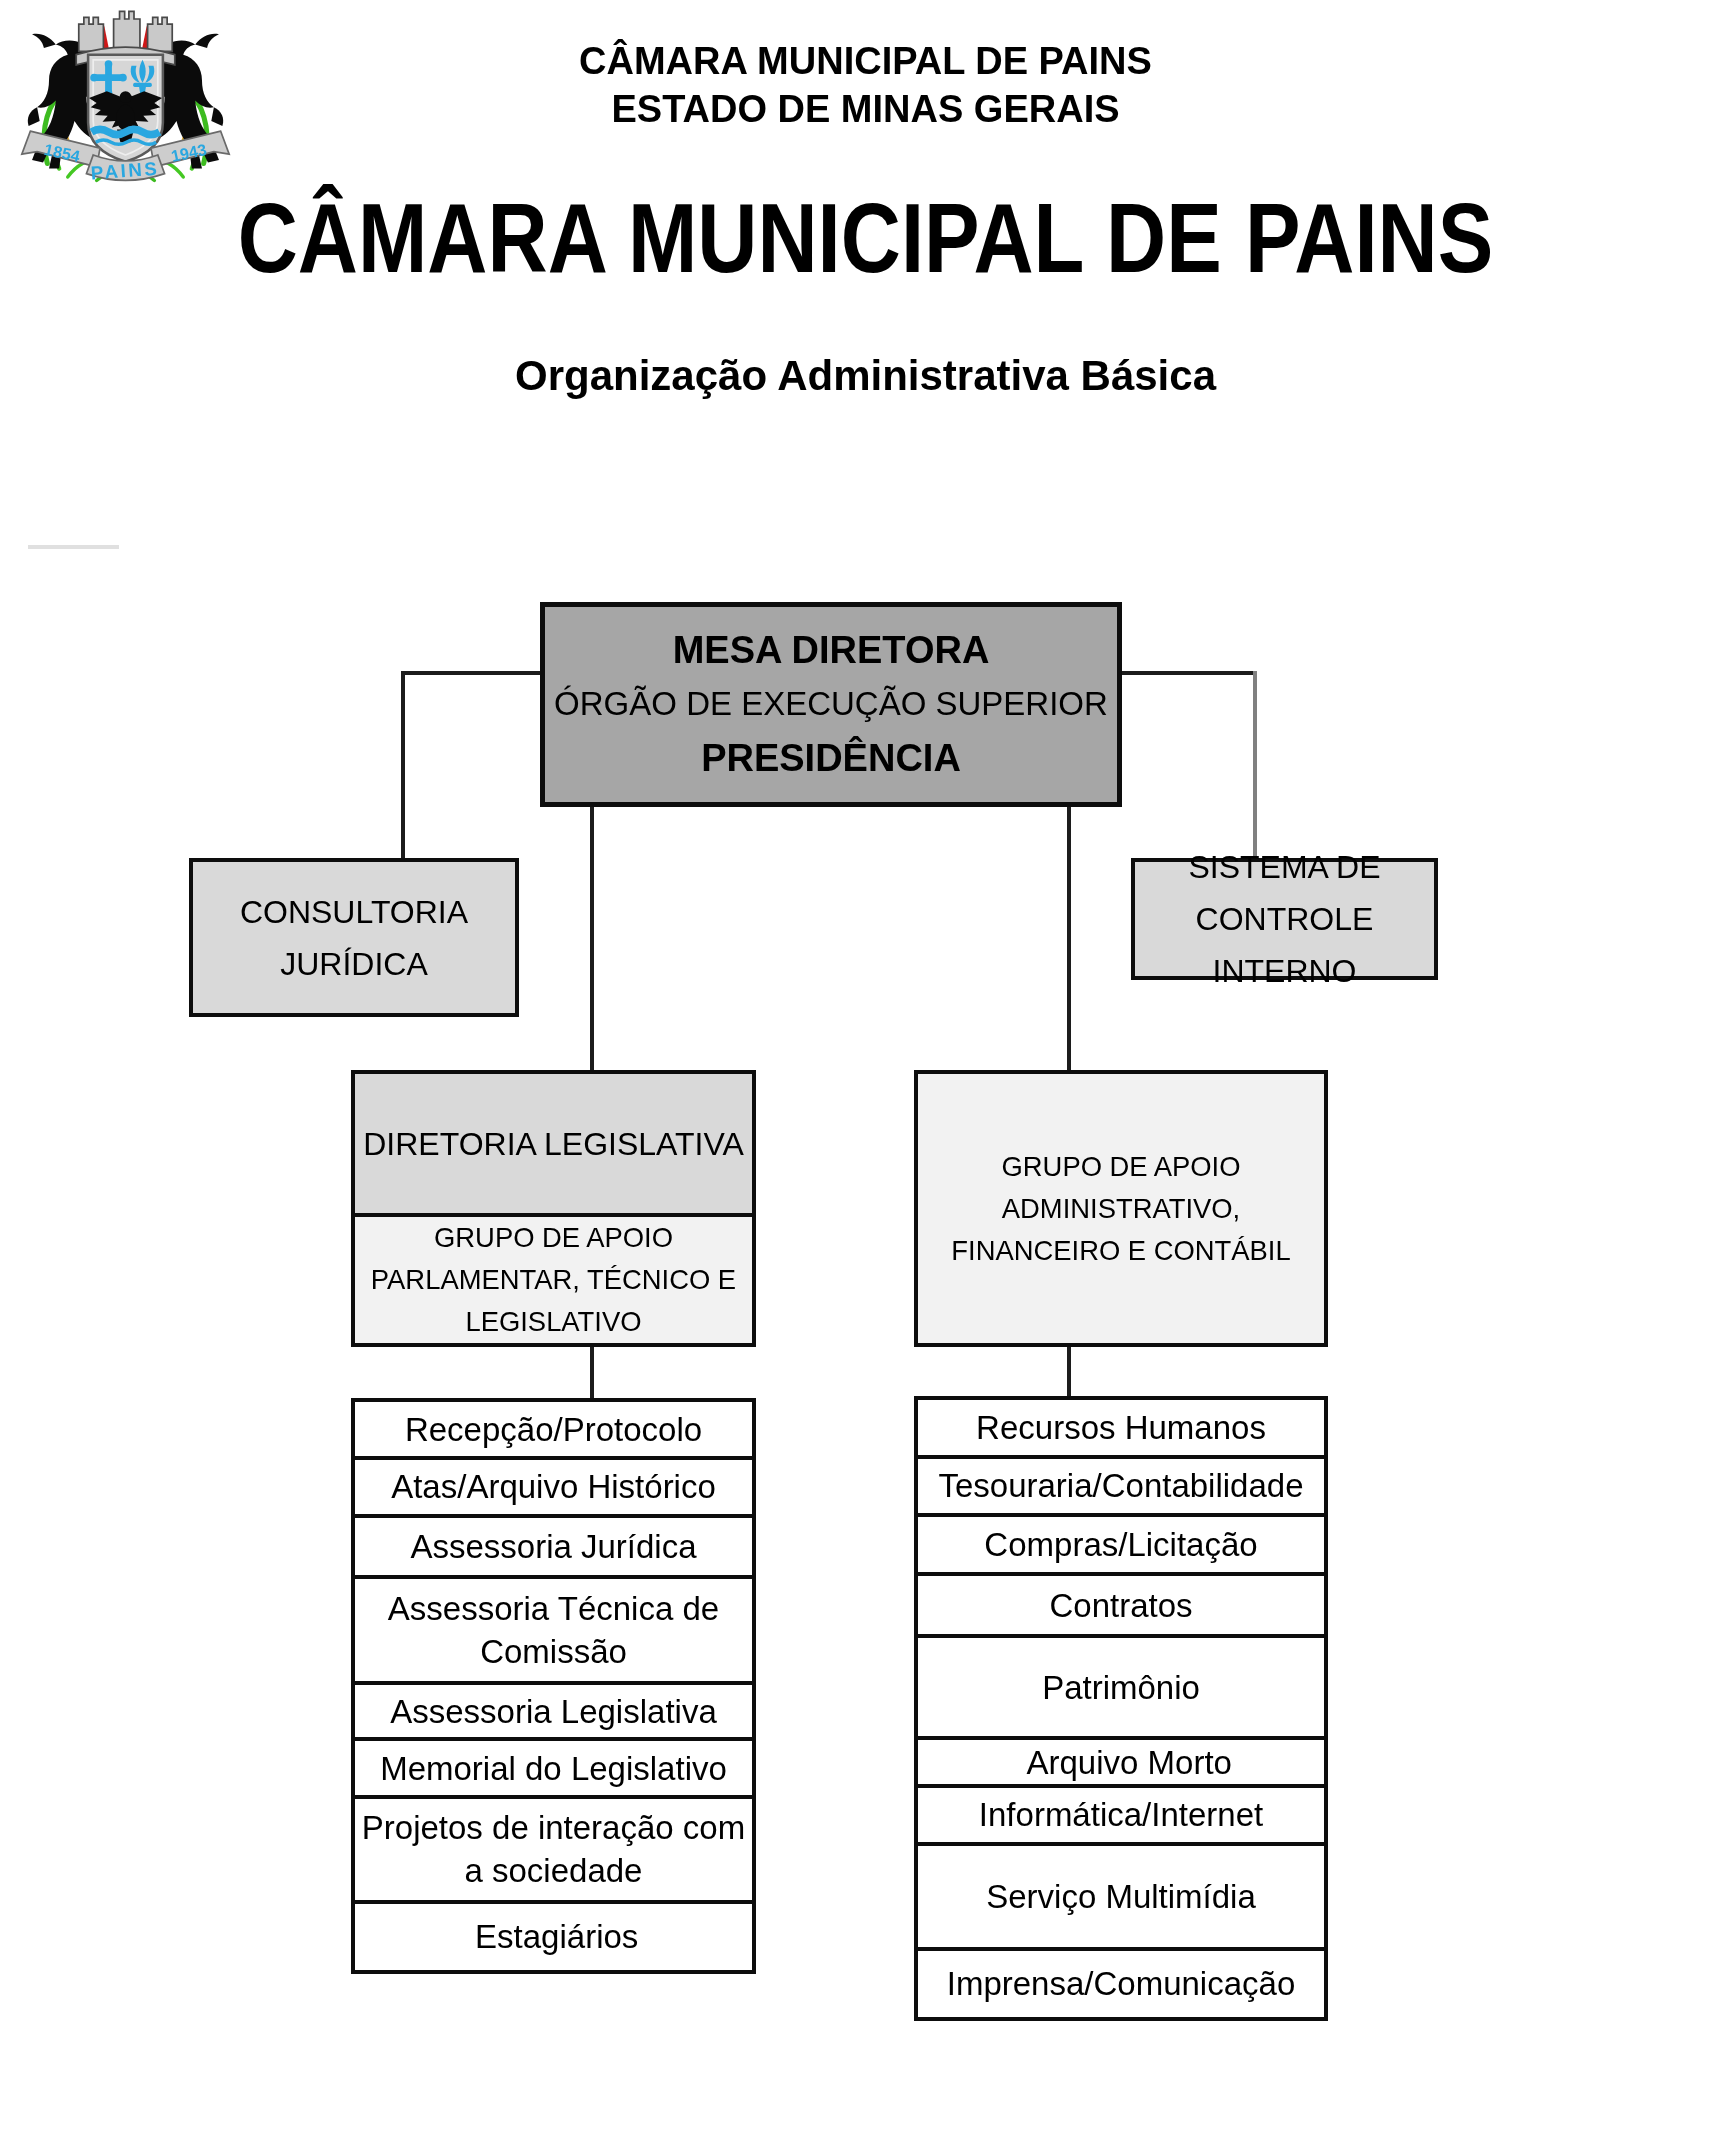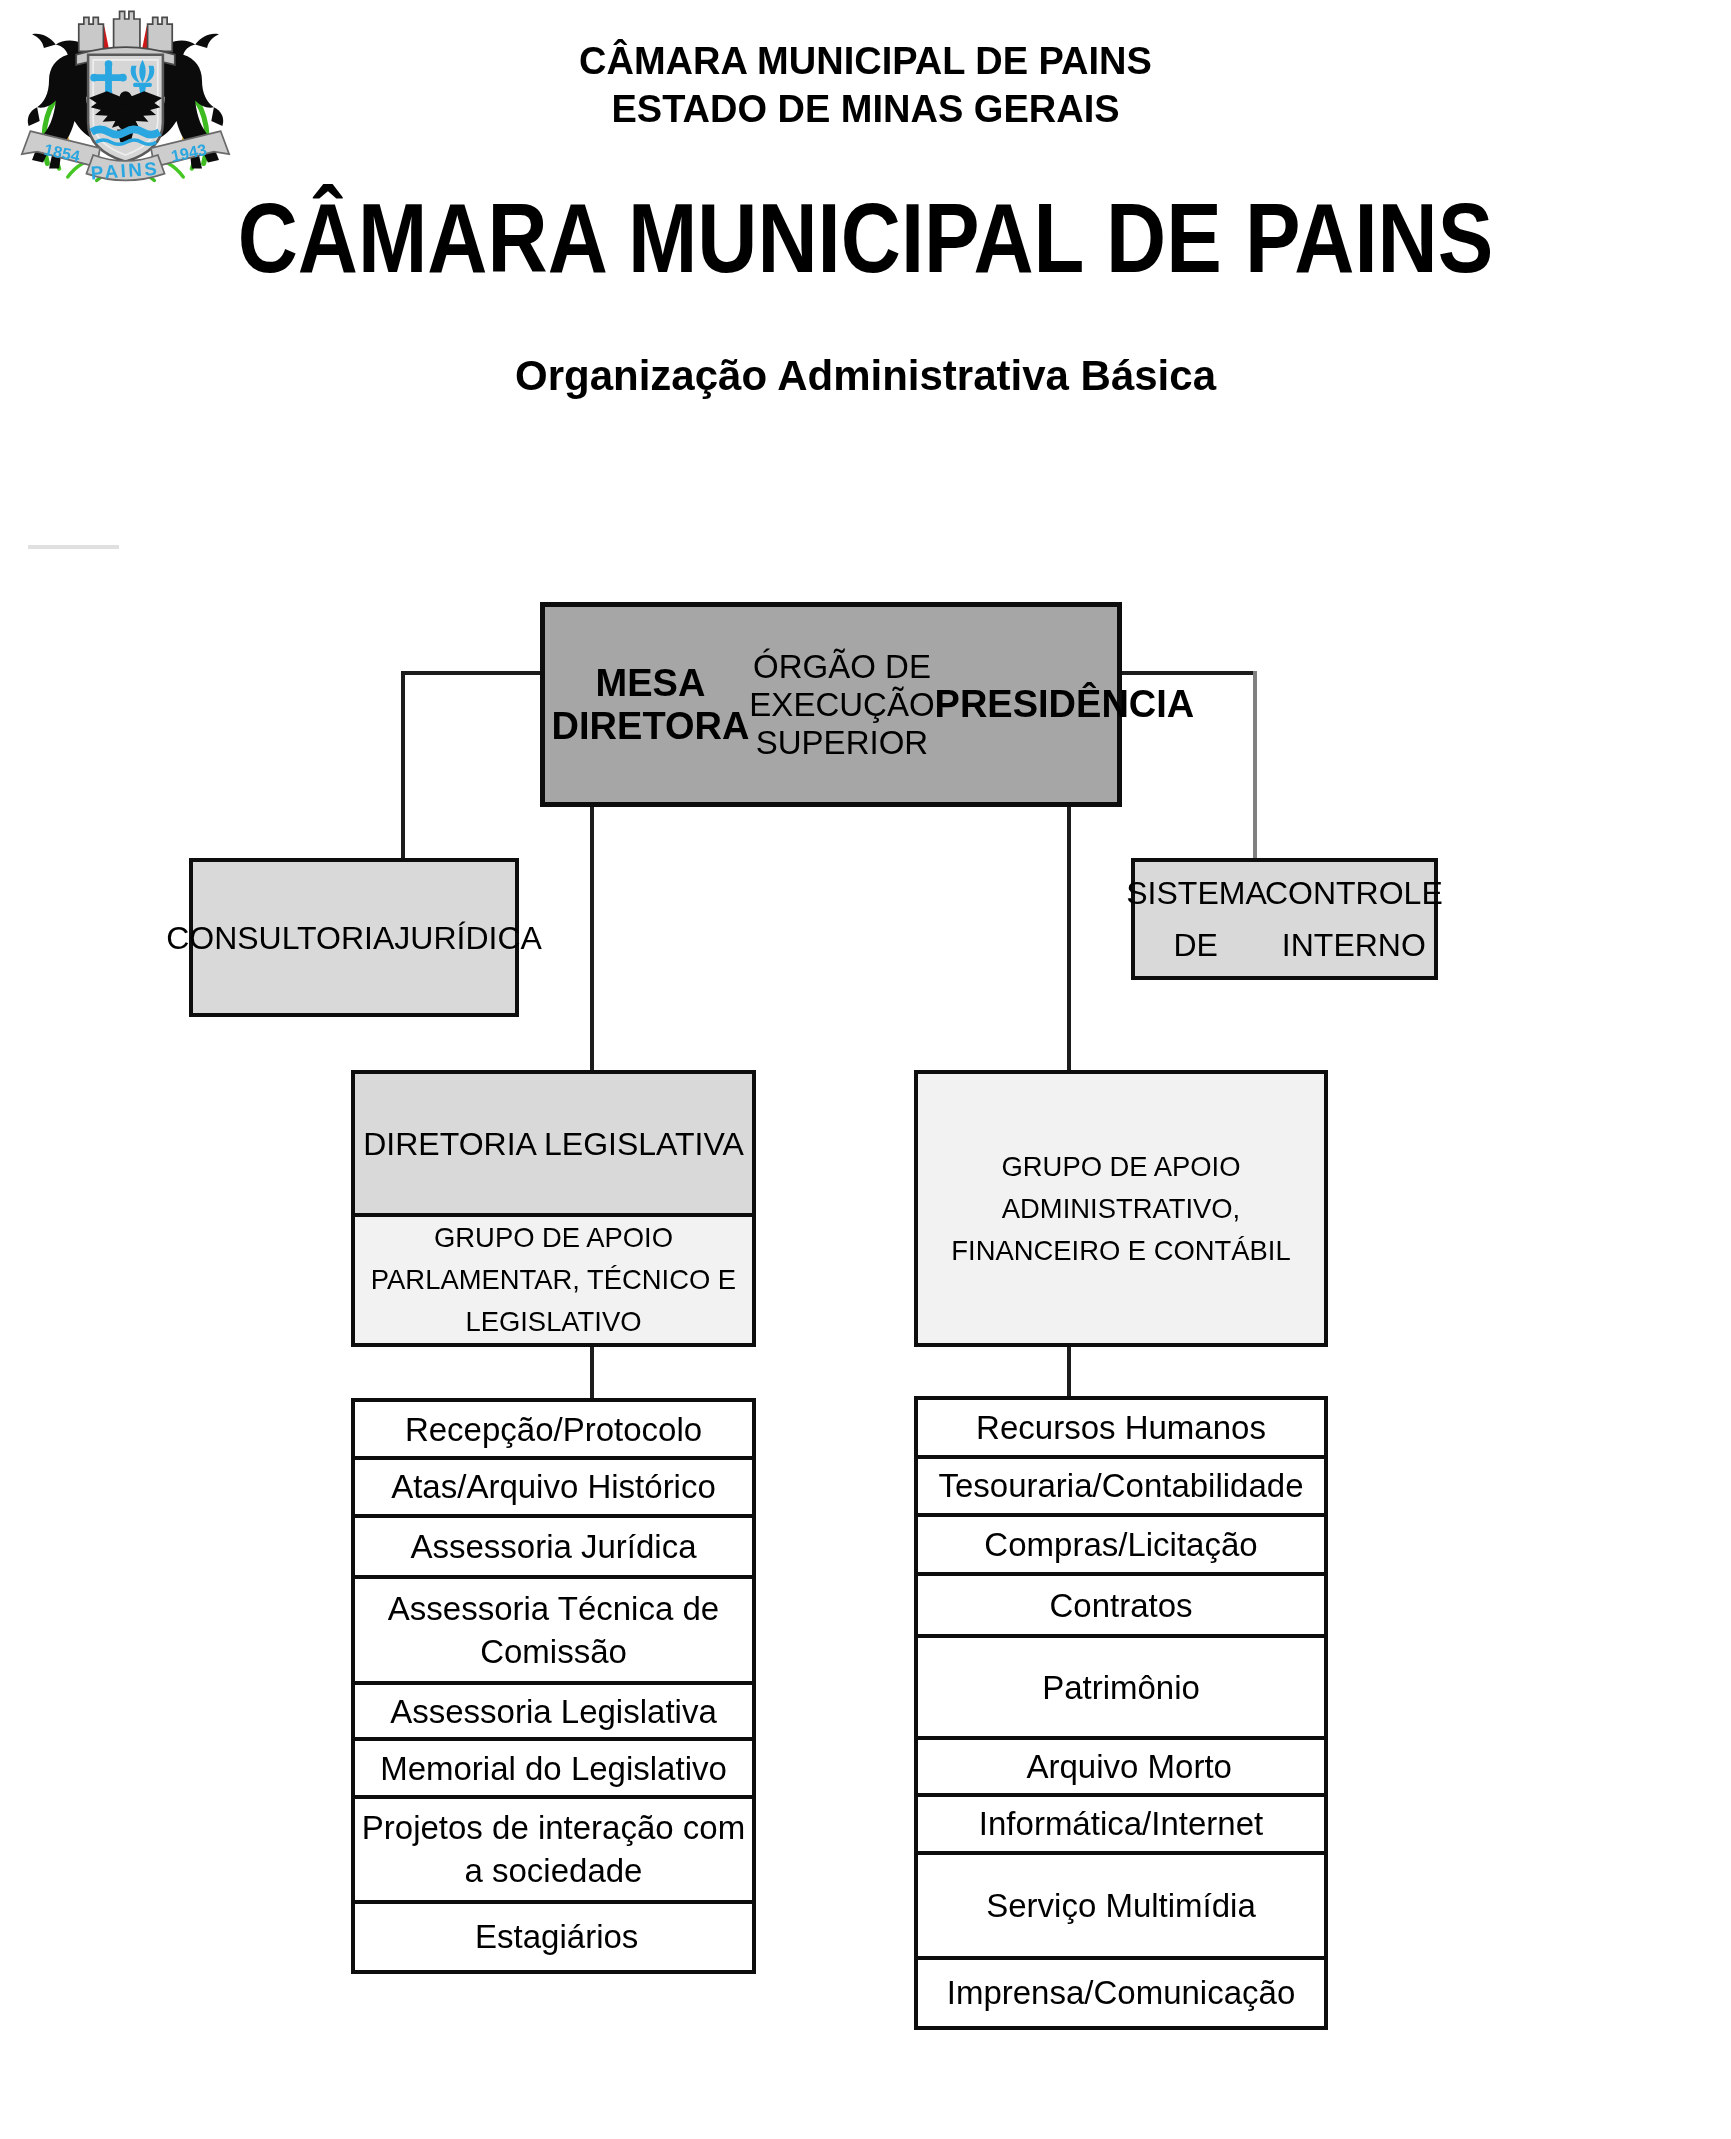--- a/index.html
+++ b/index.html
@@ -14,21 +14,21 @@
   }
   .abs{position:absolute;}
   
   .crest{left:15px;top:1.7px;width:221px;height:181px;}
   .letterhead-text{left:0;right:0;top:37px;text-align:center;font-weight:bold;font-size:38px;line-height:48px;letter-spacing:0px;}
   
   .doc-title{left:0;right:0;top:188px;text-align:center;font-weight:bold;font-size:98px;line-height:100px;transform:scaleX(0.85);transform-origin:center;white-space:nowrap;}
   .doc-subtitle{left:0;right:0;top:334px;text-align:center;font-weight:bold;font-size:42px;line-height:83px;}
   .stray-divider{left:28px;top:545px;width:91px;height:4.2px;background:#e0e0e0;}
   
-  .node{box-sizing:border-box;display:flex;align-items:center;justify-content:center;text-align:center;}
+  .node{box-sizing:border-box;display:flex;flex-direction:column;align-items:center;justify-content:center;text-align:center;}
   .root-box{left:540px;top:602px;width:582px;height:205px;background:var(--root-fill);border:5px solid var(--border);justify-content:space-evenly;padding:8.3px 6.6px;}
   .root-line-strong{font-weight:bold;font-size:38px;}
   .root-line-mid{font-weight:normal;font-size:33px;}
   .advisory{background:var(--node-fill);border:4.2px solid var(--border);font-size:32px;line-height:52px;}
   .advisory-left{left:189px;top:858px;width:330px;height:159px;}
   .advisory-right{left:1131px;top:858px;width:307px;height:122px;}
   .branch{box-sizing:border-box;border:4.2px solid var(--border);display:flex;flex-direction:column;}
   .branch-left{left:351px;top:1070px;width:405px;height:277px;}
   .branch-right{left:914px;top:1070px;width:414px;height:277px;}
   .branch-title{box-sizing:border-box;height:146px;background:var(--node-fill);border-bottom:4.2px solid var(--border);display:flex;flex-direction:column;align-items:center;justify-content:center;text-align:center;font-size:32px;line-height:50px;}
@@ -205,20 +205,20 @@
       <div class="org-row" style="height: 62px;">Memorial do Legislativo</div>
       <div class="org-row" style="height: 109px;">Projetos de interação com a sociedade</div>
       <div class="org-row" style="height: 74px; padding-left: 13px;">Estagiários</div>
     </div>
   <div class="abs org-list list-right" id="list-right">
       <div class="org-row" style="height: 63px;">Recursos Humanos</div>
       <div class="org-row" style="height: 62px;">Tesouraria/Contabilidade</div>
       <div class="org-row" style="height: 64px;">Compras/Licitação</div>
       <div class="org-row" style="height: 66px;">Contratos</div>
       <div class="org-row" style="height: 106px;">Patrimônio</div>
-      <div class="org-row" style="height: 61px; padding-left: 23px;">Arquivo Morto</div>
+      <div class="org-row" style="height: 52px; padding-left: 23px;">Arquivo Morto</div>
       <div class="org-row" style="height: 62px;">Informática/Internet</div>
       <div class="org-row" style="height: 109px;">Serviço Multimídia</div>
       <div class="org-row" style="height: 74px;">Imprensa/Comunicação</div>
     </div>
 
 </div>
 
 
 </body></html>

